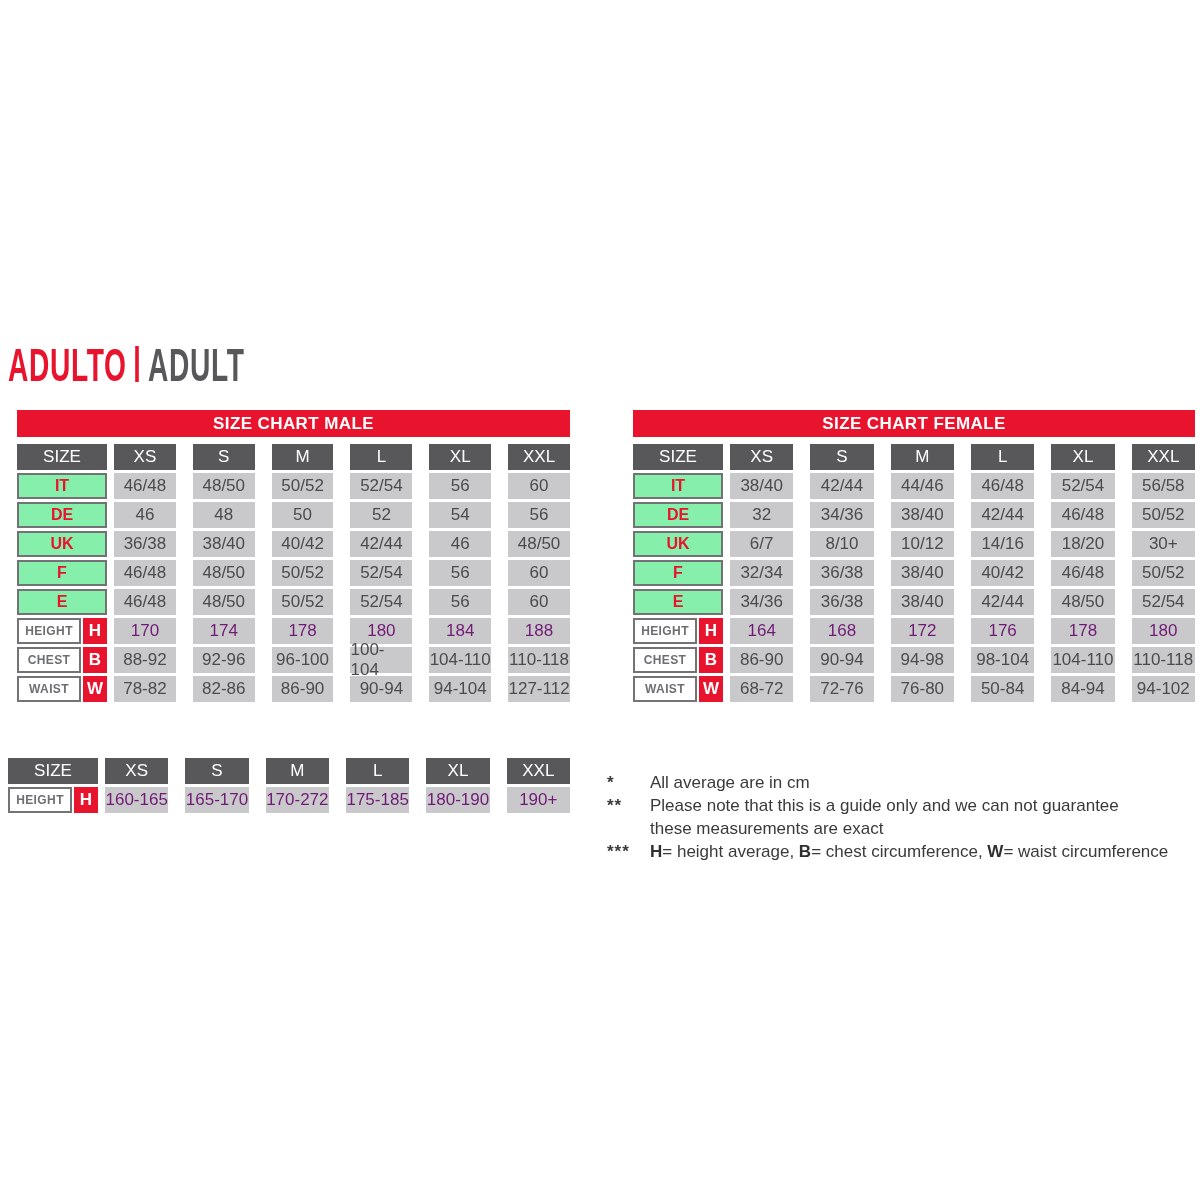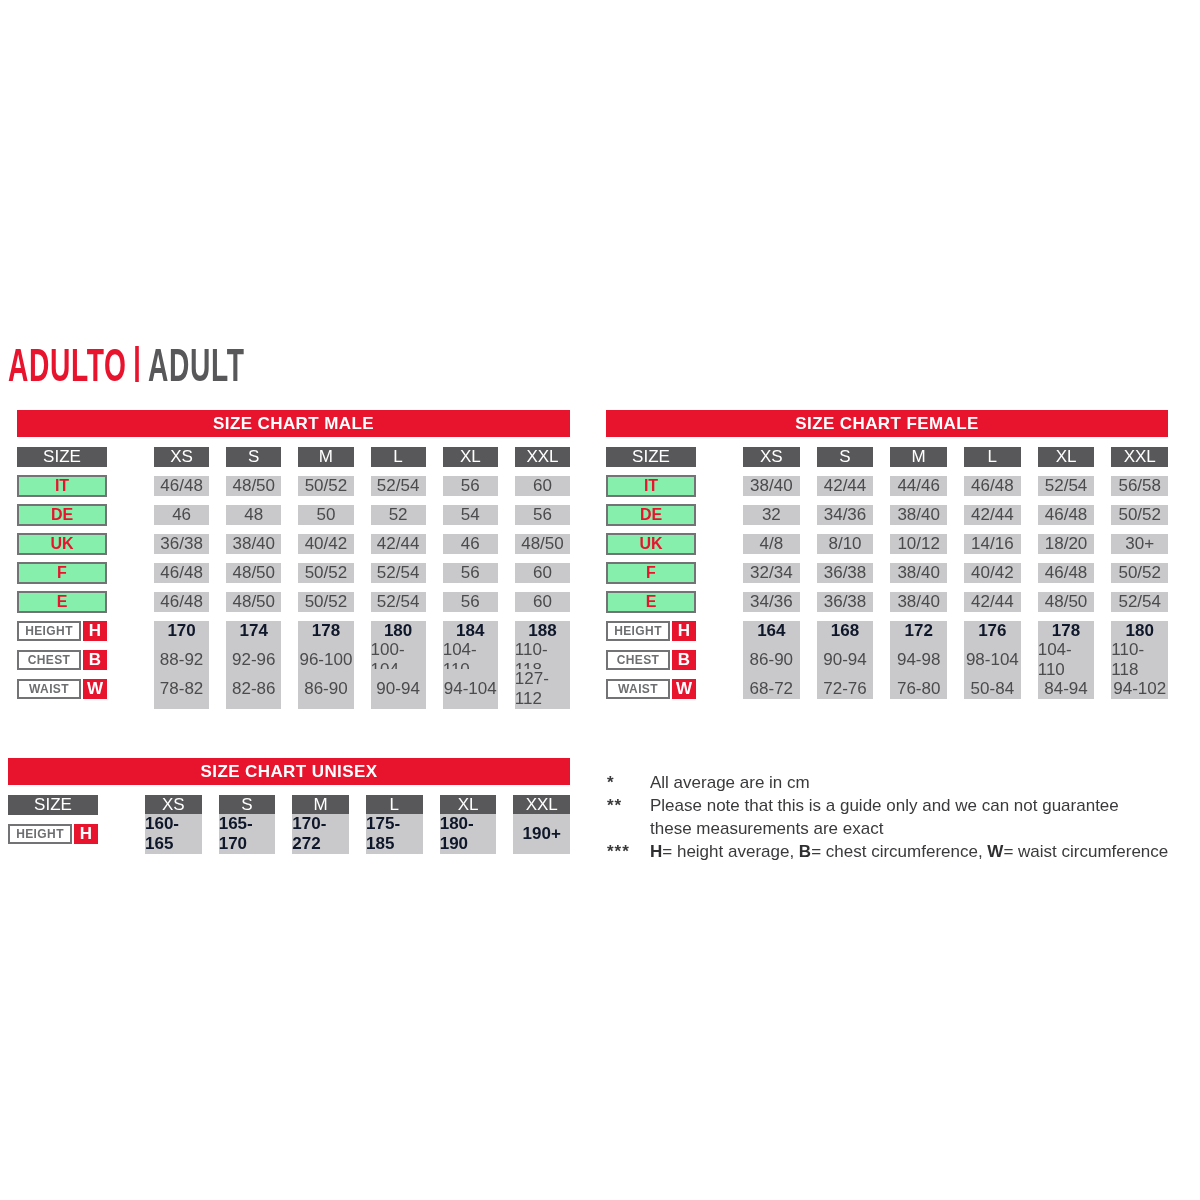--- a/index.html
+++ b/index.html
@@ -22,37 +22,37 @@
     display:flex;align-items:center;gap:15px;
     transform:scaleX(0.60);transform-origin:left center;
     white-space:nowrap;
   }
   .page-title .t-primary{color:var(--red);font-size:47px;font-weight:bold;letter-spacing:1px;}
   .page-title .t-sep{width:6px;height:36px;background:var(--red);}
   .page-title .t-secondary{color:var(--hdr-gray);font-size:47px;font-weight:bold;letter-spacing:1px;}
   
   .sizetable{position:absolute;width:562px;}
   .pos-male{left:8px;top:410px;padding-left:9px;}
-  .pos-female{left:606px;top:410px;}
+  .pos-female{left:633px;top:410px;}
   .pos-unisex{left:8px;top:758px;}
   .tbl-title{
     height:27px;background:var(--red);color:#fff;
     font-size:17px;font-weight:bold;letter-spacing:0.4px;
     display:flex;align-items:center;justify-content:center;
     margin-bottom:7px;
   }
-  .trow{display:flex;height:26px;margin-bottom:3px;align-items:center;}
+  .trow{display:flex;height:26px;margin-bottom:3px;}
   .trow.sect-gap{margin-top:2px;border-radius:11px;}
   .label-col{width:90px;margin-right:7px;display:flex;flex:none;}
-  .cells{flex:1;display:flex;gap:17px;margin-left:40px;}
+  .cells{flex:1;display:flex;gap:17px;}
   .cell{
     flex:1;background:var(--cell-gray);color:var(--val-text);
     font-size:17px;display:flex;align-items:center;justify-content:center;
   }
-  .cell.bold{font-weight:bold;color:#0f172a;}
+  .cell.bold{font-weight:normal;color:#701a75;}
   .hdr-cell{background:var(--hdr-gray);color:#fff;font-size:17px;font-weight:normal;}
   .hdr-size{
     width:100%;background:var(--hdr-gray);color:#fff;font-size:17px;
     display:flex;align-items:center;justify-content:center;
   }
   .size-lbl{
     width:100%;background:#86efac;border:2px solid var(--lbl-border);
     color:var(--red);font-size:16px;font-weight:bold;
     display:flex;align-items:center;justify-content:center;
   }
@@ -244,21 +244,21 @@
         <div class="cell">42/44</div>
         <div class="cell">46/48</div>
         <div class="cell">50/52</div>
       </div>
     </div>
     <div class="trow">
       <div class="label-col">
         <div class="size-lbl">UK</div>
       </div>
       <div class="cells">
-        <div class="cell">4/8</div>
+        <div class="cell">6/7</div>
         <div class="cell">8/10</div>
         <div class="cell">10/12</div>
         <div class="cell">14/16</div>
         <div class="cell">18/20</div>
         <div class="cell">30+</div>
       </div>
     </div>
     <div class="trow">
       <div class="label-col">
         <div class="size-lbl">F</div>
@@ -322,21 +322,20 @@
         <div class="cell">68-72</div>
         <div class="cell">72-76</div>
         <div class="cell">76-80</div>
         <div class="cell">50-84</div>
         <div class="cell">84-94</div>
         <div class="cell">94-102</div>
       </div>
     </div>
   </section>
 <section class="sizetable pos-unisex">
-    <div class="tbl-title">SIZE CHART UNISEX</div>
     <div class="trow">
       <div class="label-col">
         <div class="hdr-size">SIZE</div>
       </div>
       <div class="cells">
         <div class="cell hdr-cell">XS</div>
         <div class="cell hdr-cell">S</div>
         <div class="cell hdr-cell">M</div>
         <div class="cell hdr-cell">L</div>
         <div class="cell hdr-cell">XL</div>

